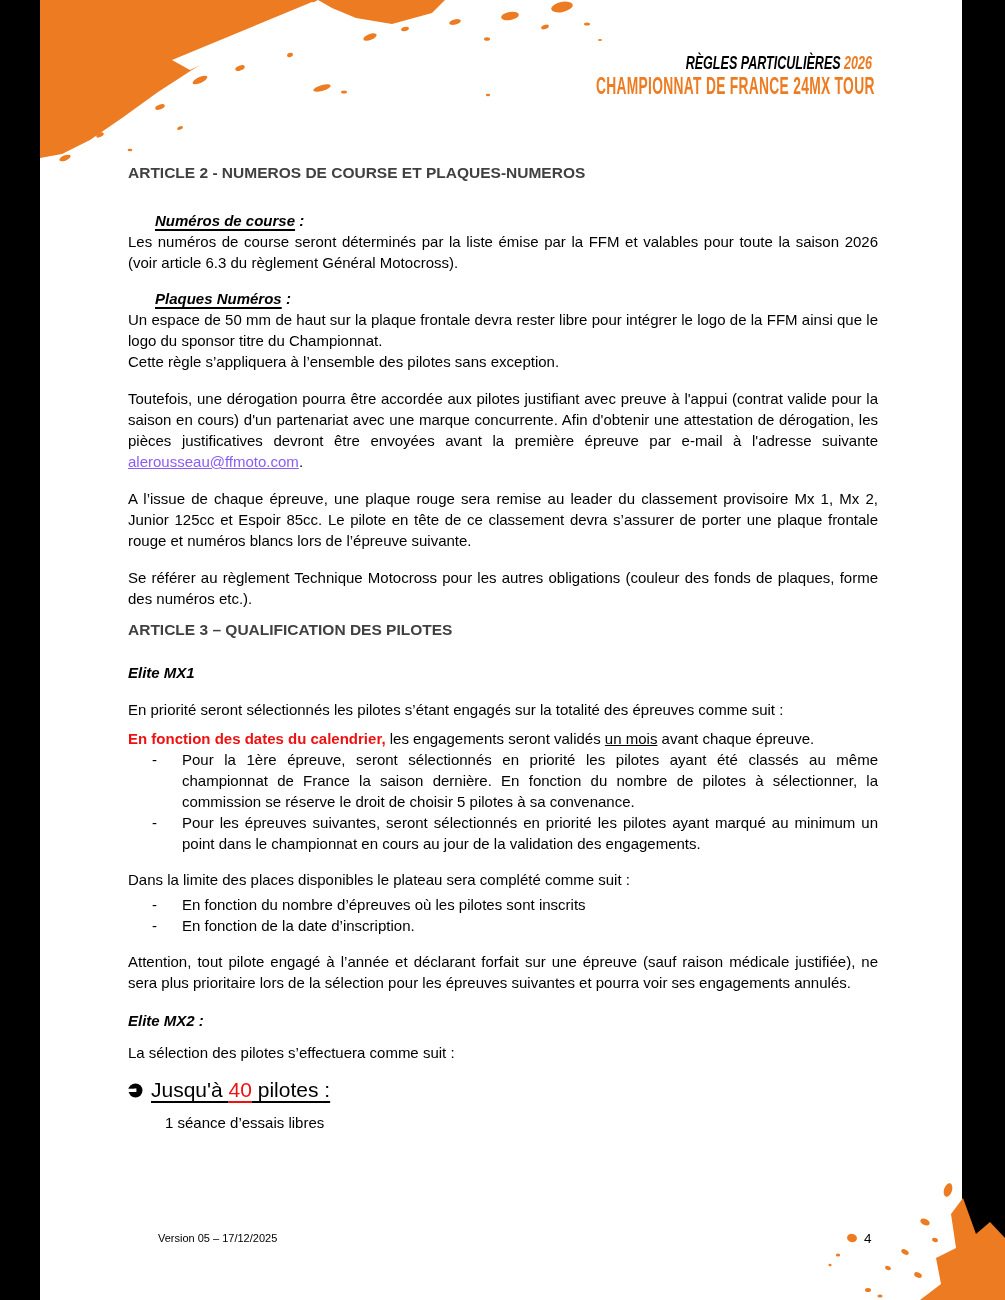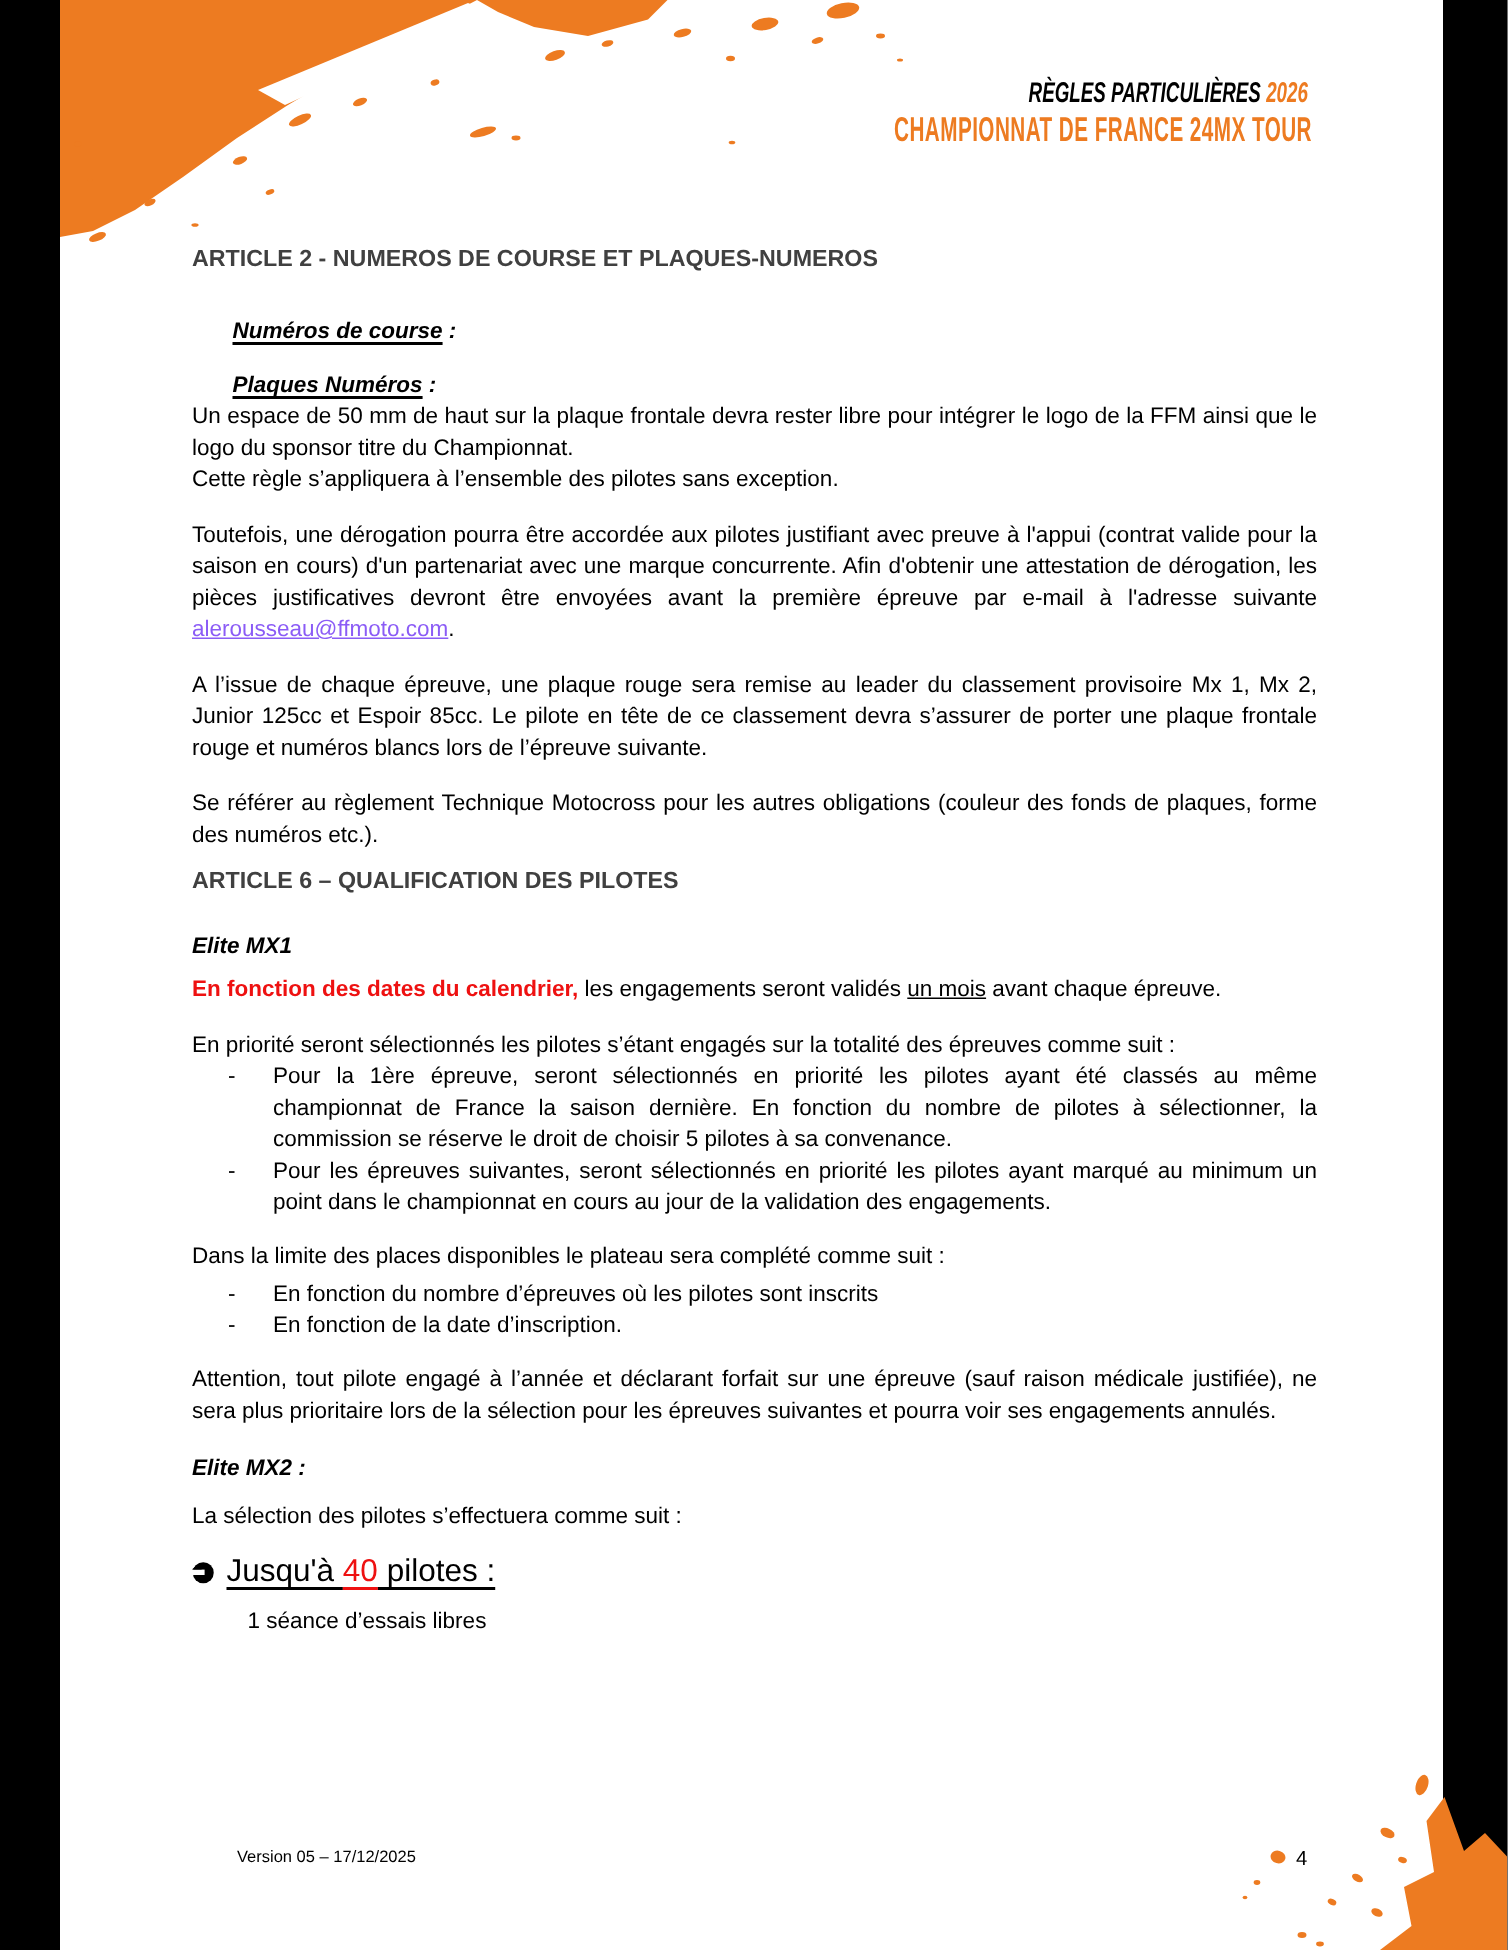--- a/index.html
+++ b/index.html
@@ -101,38 +101,39 @@
   <div class="brand">
     <div class="brand-title"><span>RÈGLES PARTICULIÈRES </span><span class="year">2026</span></div>
     <div class="brand-sub">CHAMPIONNAT DE FRANCE 24MX TOUR</div>
   </div>
 
   <div class="content">
 
     <p class="h-orange mtA">ARTICLE 2 - NUMEROS DE COURSE ET PLAQUES-NUMEROS</p>
 
     <p class="subhead mtB"><span class="uline">Numéros de course</span><span> :</span></p>
+    <p class="p">Les numéros de course seront déterminés par la liste émise par la FFM et valables pour toute la saison 2026 (voir article 6.3 du règlement Général Motocross).</p>
 
     <p class="subhead mtD"><span class="uline">Plaques Numéros</span><span> :</span></p>
     <p class="p">Un espace de 50 mm de haut sur la plaque frontale devra rester libre pour intégrer le logo de la FFM ainsi que le logo du sponsor titre du Championnat.</p>
     <p class="p">Cette règle s’appliquera à l’ensemble des pilotes sans exception.</p>
 
     <p class="p mt16"><span>Toutefois, une dérogation pourra être accordée aux pilotes justifiant avec preuve à l'appui (contrat valide pour la saison en cours) d'un partenariat avec une marque concurrente. Afin d'obtenir une attestation de dérogation, les pièces justificatives devront être envoyées avant la première épreuve par e-mail à l'adresse suivante </span><a class="mail" href="#">alerousseau@ffmoto.com</a><span>.</span></p>
 
     <p class="p mt16">A l’issue de chaque épreuve, une plaque rouge sera remise au leader du classement provisoire Mx 1, Mx 2, Junior 125cc et Espoir 85cc. Le pilote en tête de ce classement devra s’assurer de porter une plaque frontale rouge et numéros blancs lors de l’épreuve suivante.</p>
 
     <p class="p mt16">Se référer au règlement Technique Motocross pour les autres obligations (couleur des fonds de plaques, forme des numéros etc.).</p>
 
-    <p class="h-orange mtI">ARTICLE 6 – QUALIFICATION DES PILOTES</p>
+    <p class="h-orange mtI">ARTICLE 3 – QUALIFICATION DES PILOTES</p>
 
     <p class="subhead mtJ">Elite MX1</p>
 
+    <p class="p mt16">En priorité seront sélectionnés les pilotes s’étant engagés sur la totalité des épreuves comme suit :</p>
+
     <p class="p mtK"><span class="red">En fonction des dates du calendrier,</span><span> les engagements seront validés </span><span class="u">un mois</span><span> avant chaque épreuve.</span></p>
-
-    <p class="p mt16">En priorité seront sélectionnés les pilotes s’étant engagés sur la totalité des épreuves comme suit :</p>
 
     <div class="dash-list">
       <div class="li">
         <span class="mk"><span class="mk-inner">-</span></span>
         <span class="tx">Pour la 1ère épreuve, seront sélectionnés en priorité les pilotes ayant été classés au même championnat de France la saison dernière. En fonction du nombre de pilotes à sélectionner, la commission se réserve le droit de choisir 5 pilotes à sa convenance.</span>
       </div>
       <div class="li">
         <span class="mk"><span class="mk-inner">-</span></span>
         <span class="tx">Pour les épreuves suivantes, seront sélectionnés en priorité les pilotes ayant marqué au minimum un point dans le championnat en cours au jour de la validation des engagements.</span>
       </div>

